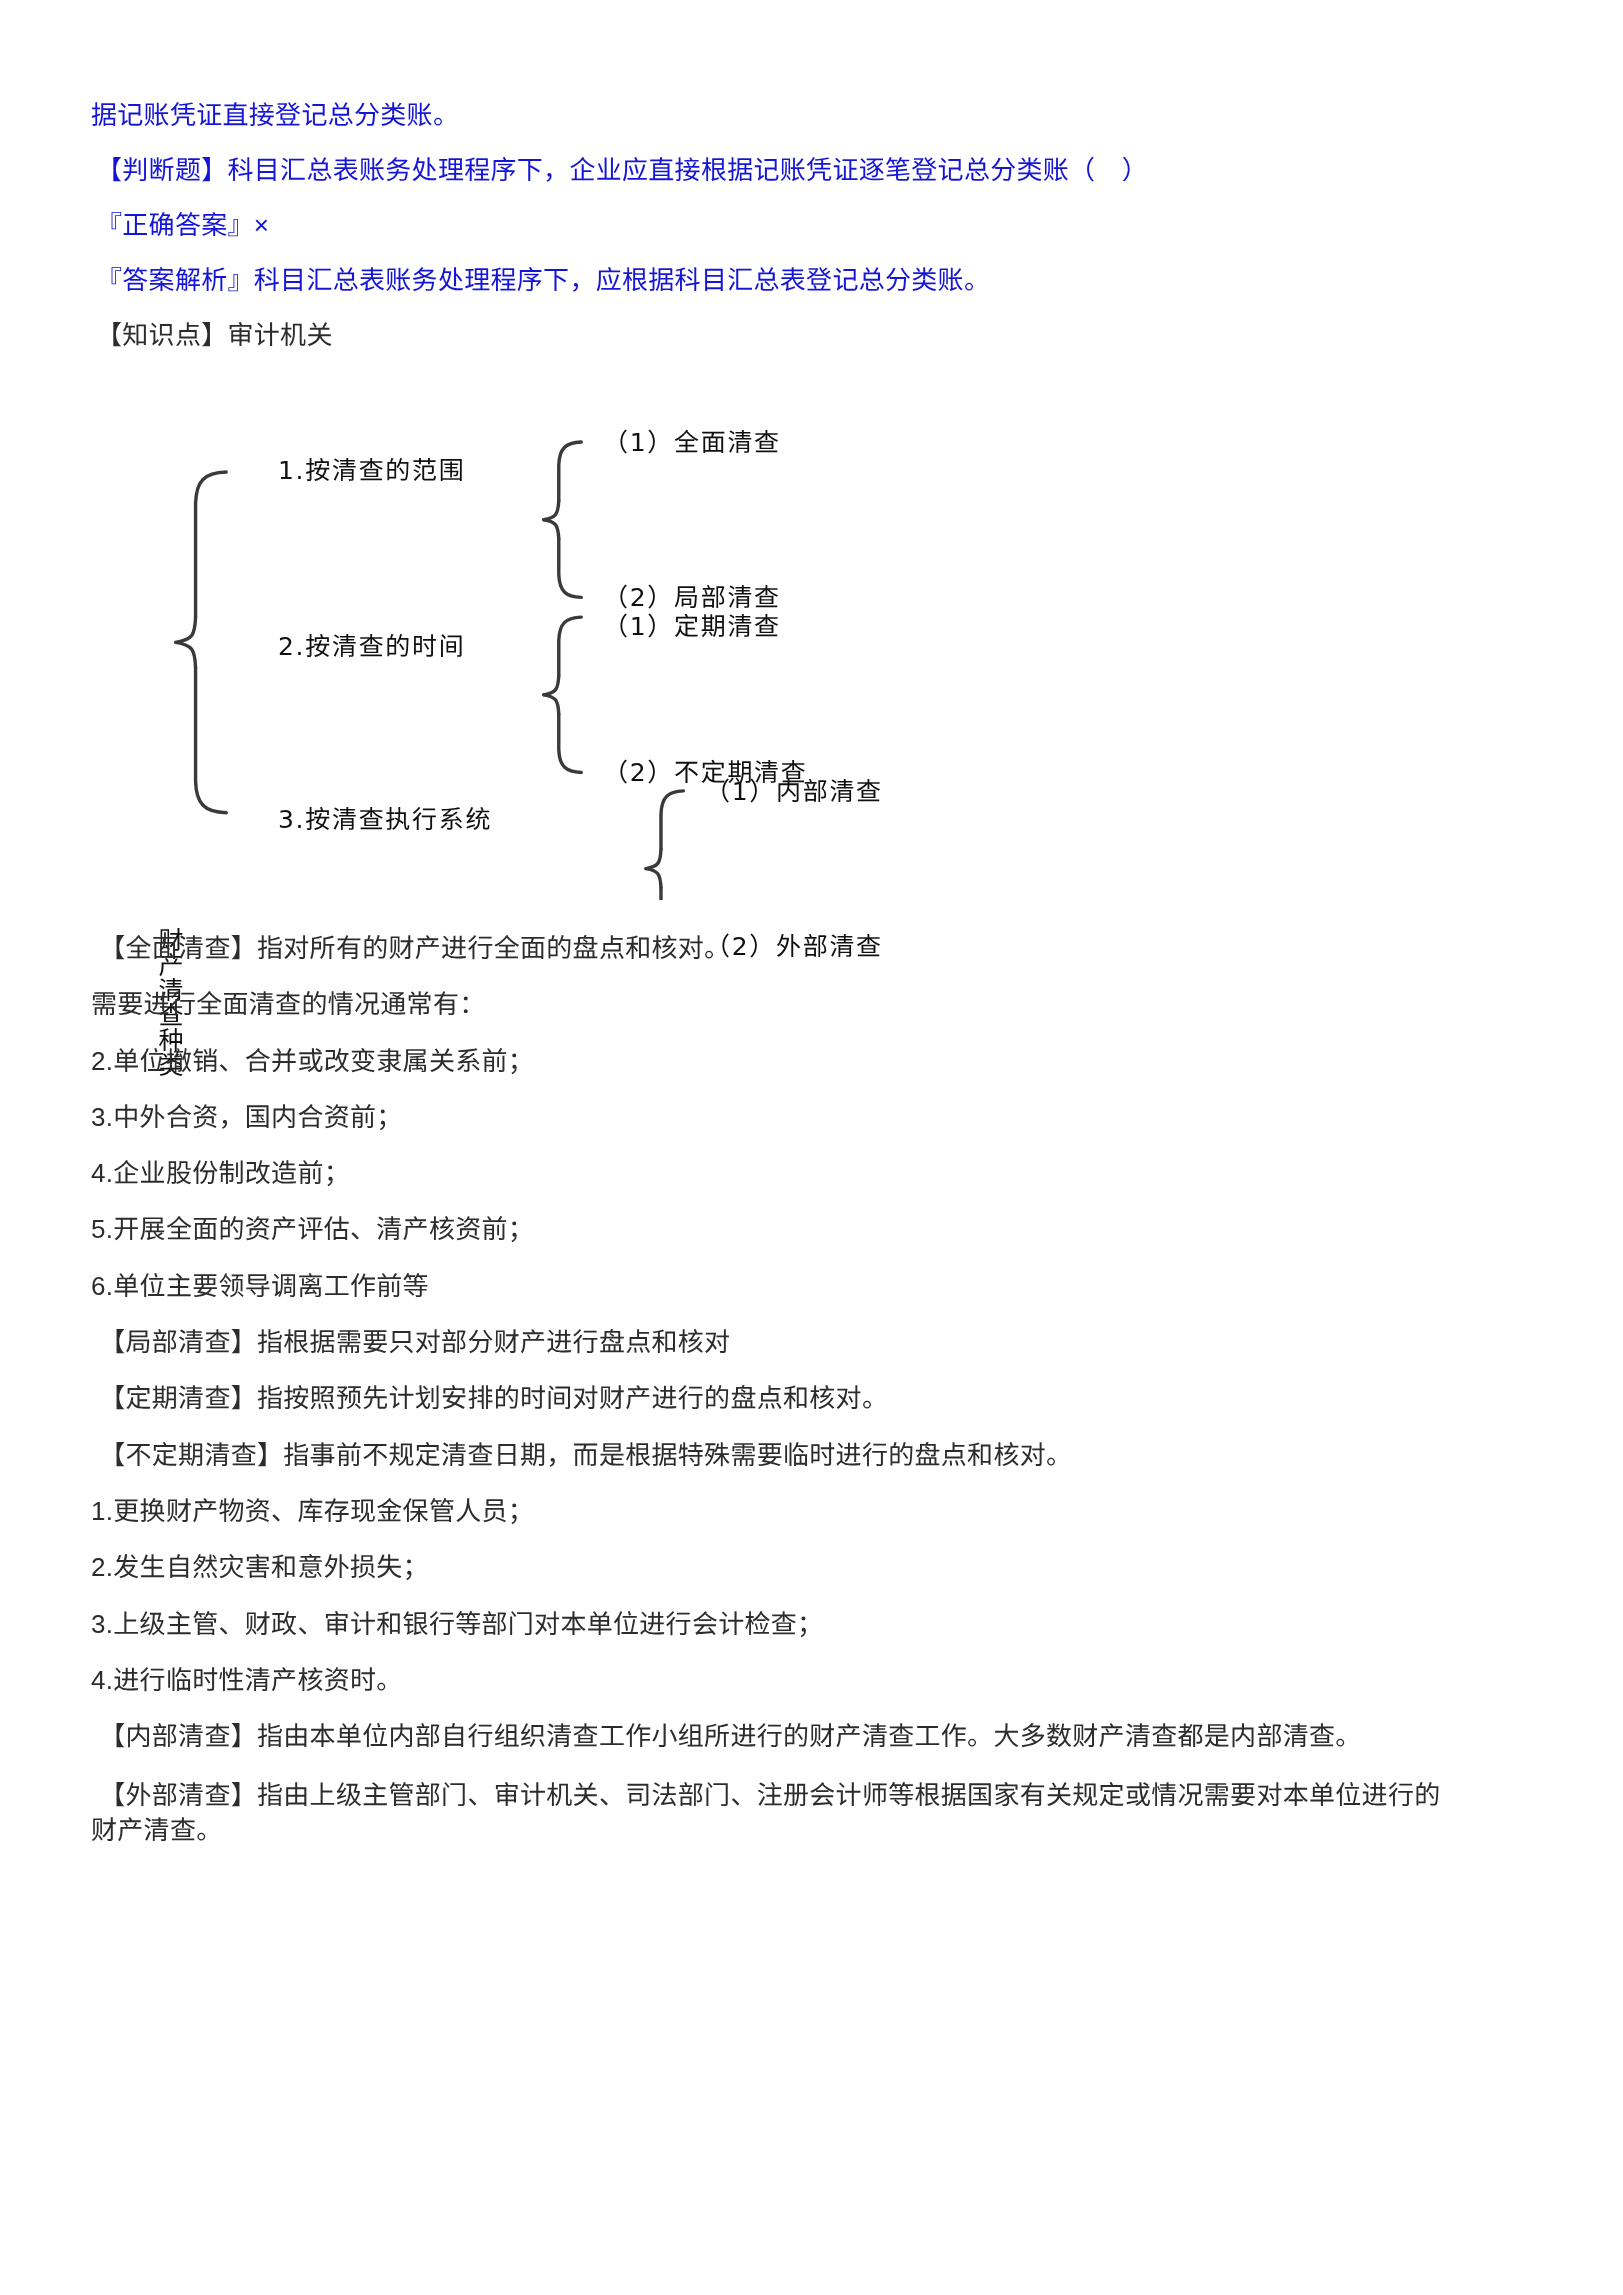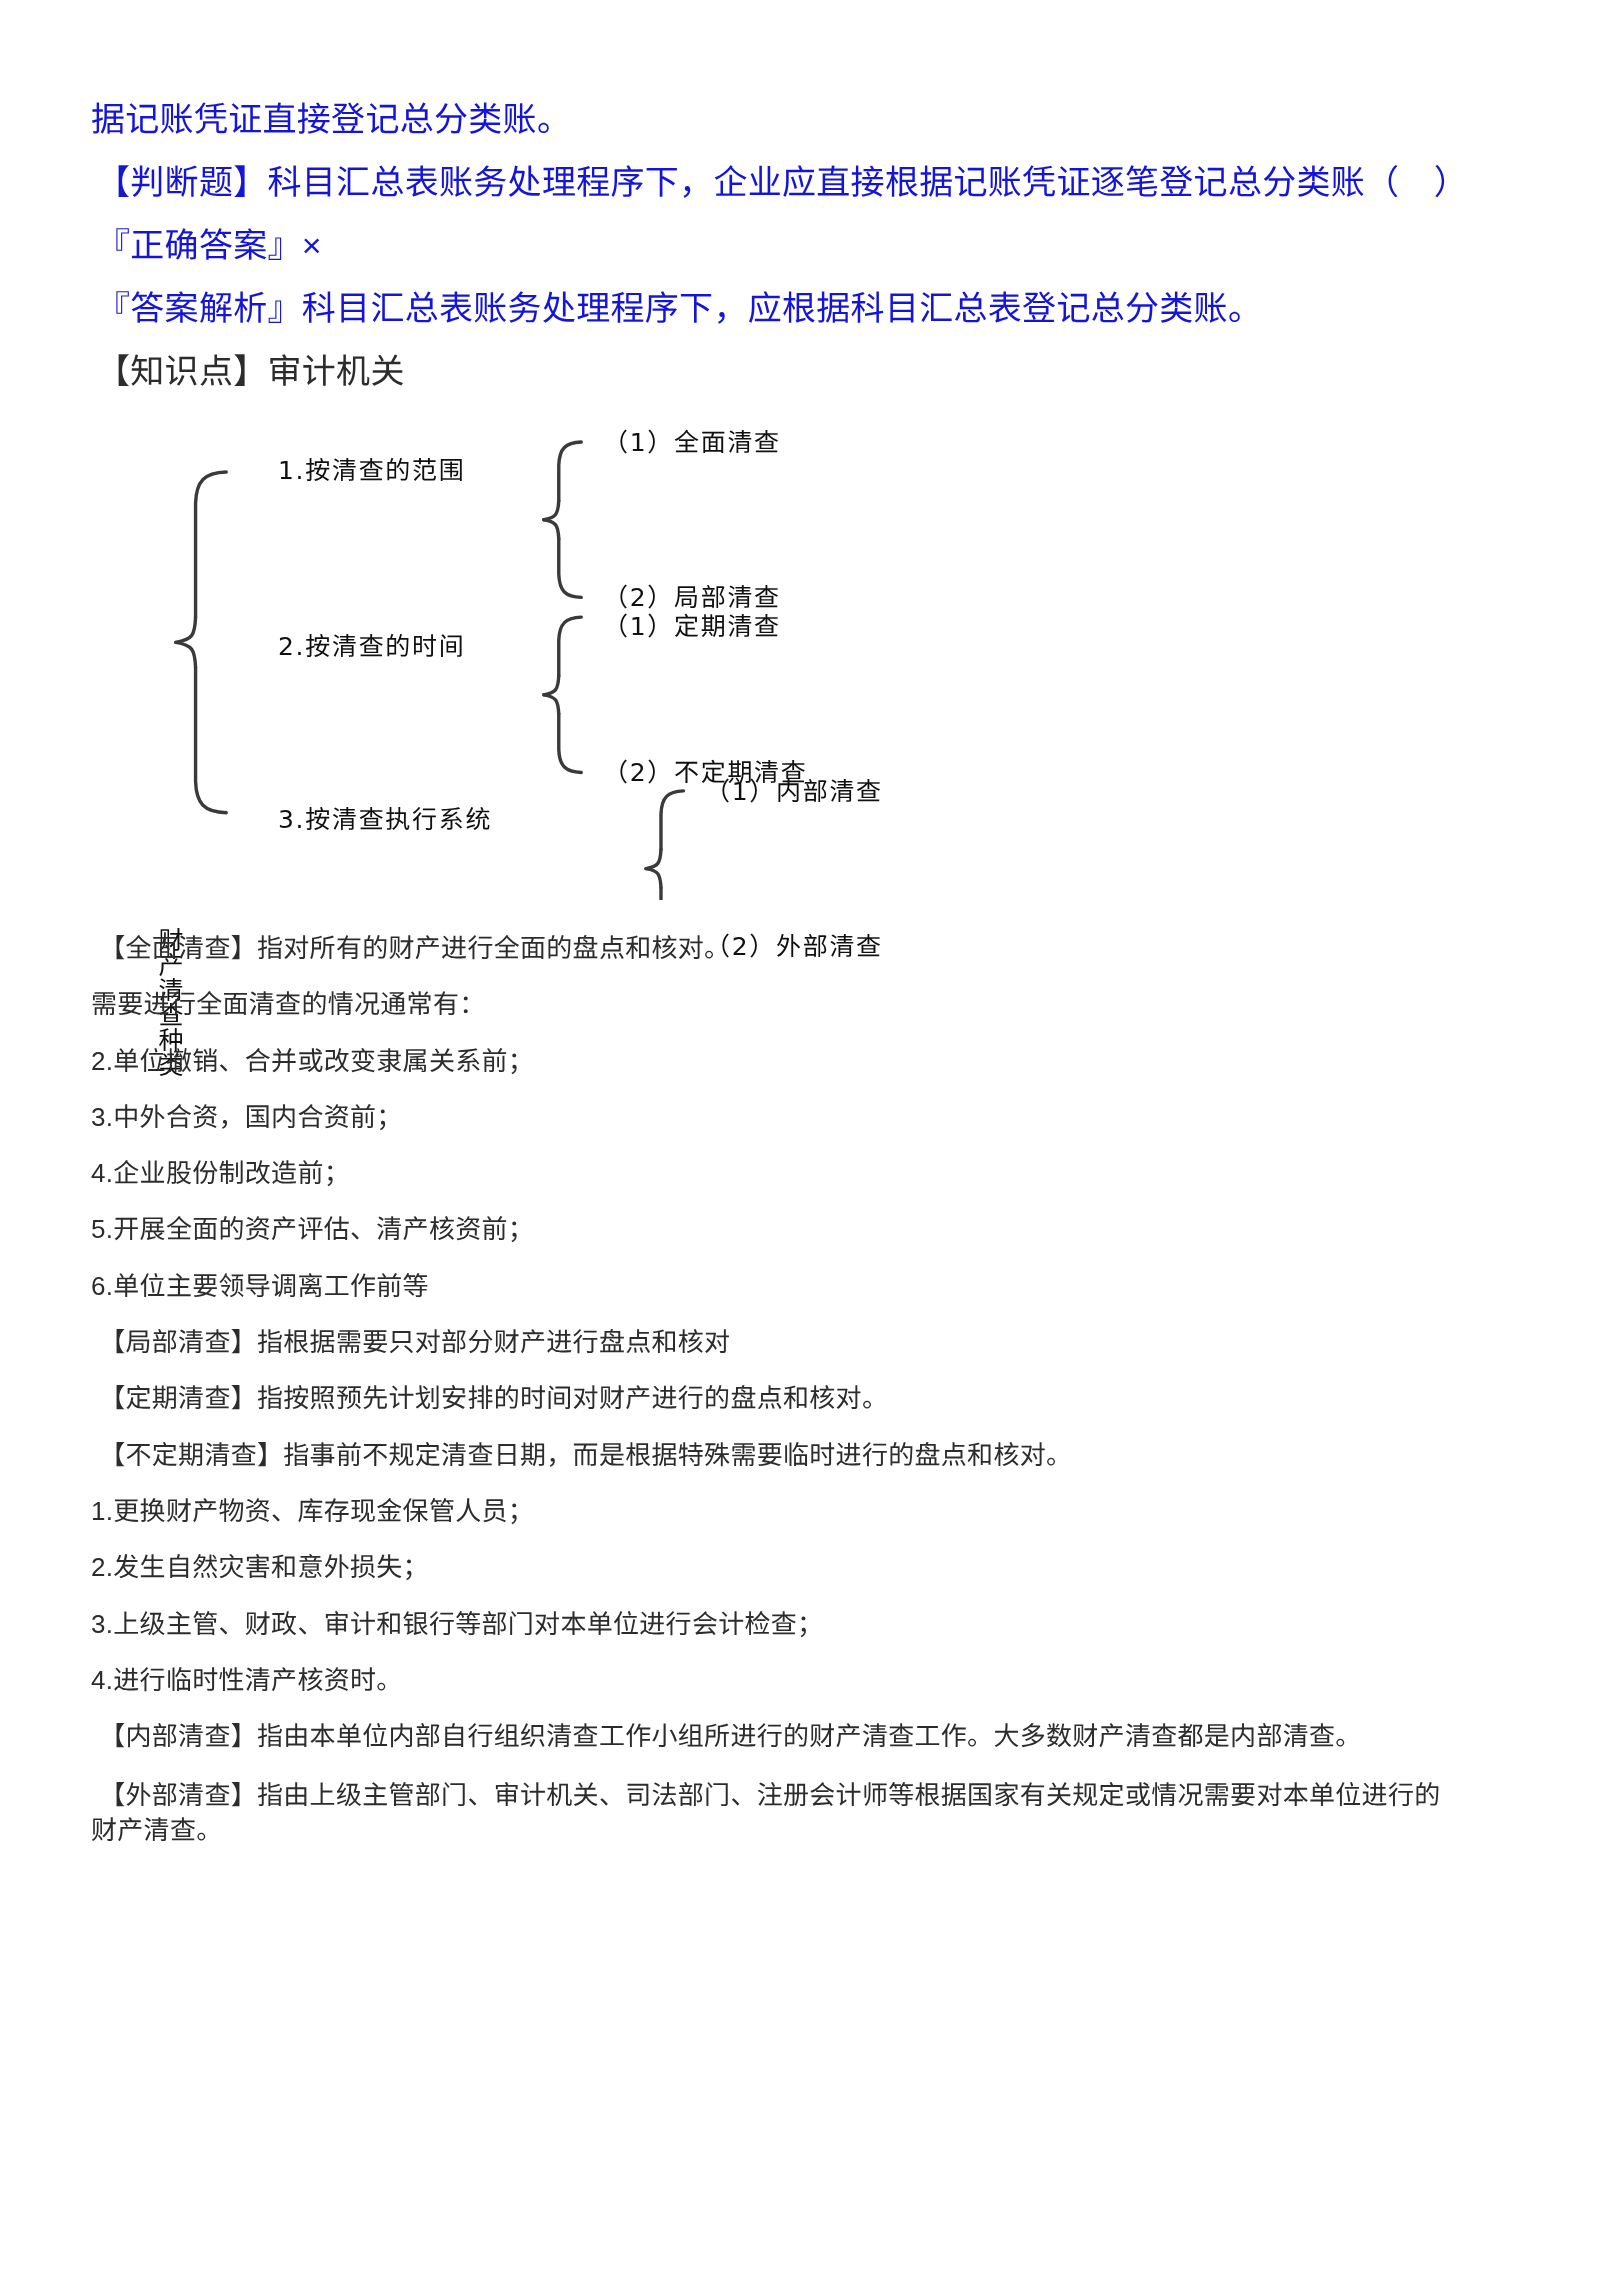--- a/index.html
+++ b/index.html
@@ -19,21 +19,21 @@
   .page {
     position: absolute;
     inset: 0;
     padding: 0;
   }
 
   
   .line {
     position: absolute;
     white-space: nowrap;
-    font-size: 34px;
+    font-size: 26px;
     line-height: 1;
     letter-spacing: 0.3px;
   }
   .blue  { color: #1515d8; }
   .dark  { color: #2c2c2c; }
 
   
   .topblock {
     position: absolute;
     left: 91px;

